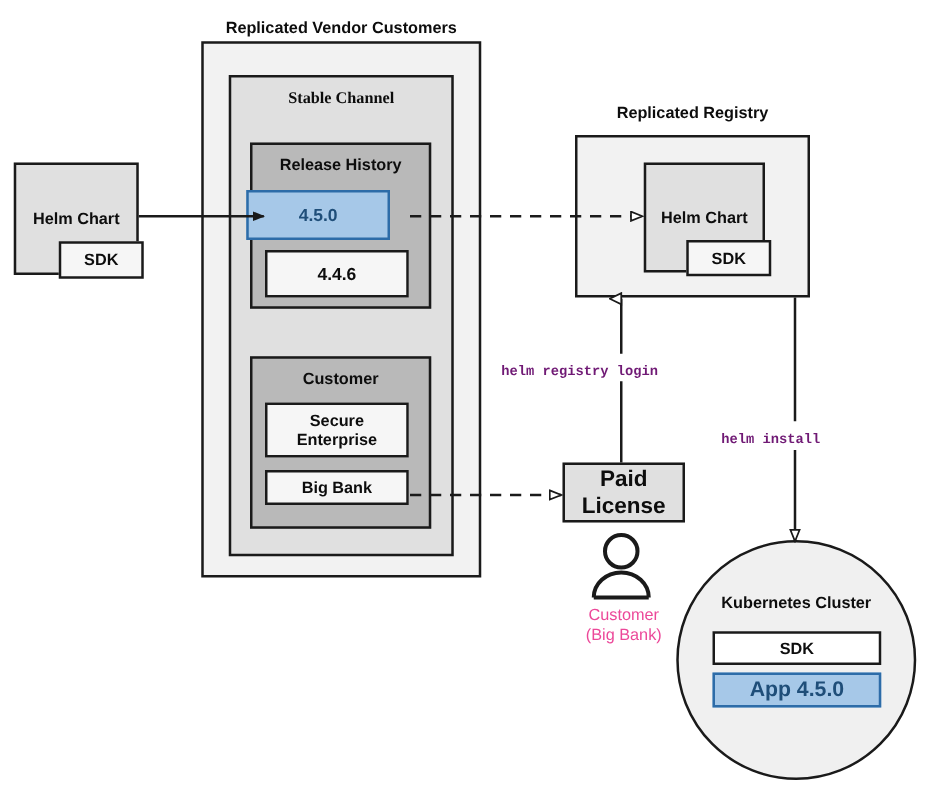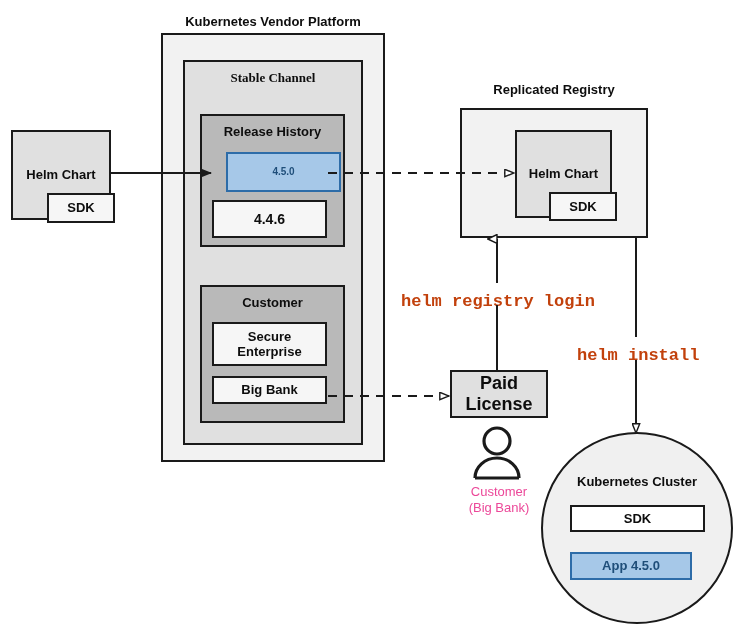--- a/index.html
+++ b/index.html
@@ -56,22 +56,22 @@
     left: 0;
     top: 0;
     width: 747px;
     height: 634px;
     pointer-events: none;
   }
   .mono {
     position: absolute;
     font-family: "Liberation Mono", "DejaVu Sans Mono", monospace;
     font-weight: bold;
-    font-size: 17px;
-    color: #c2410c;
+    font-size: 11px;
+    color: #701a75;
     white-space: nowrap;
     letter-spacing: 0px;
   }
   .caption {
     position: absolute;
     font-weight: normal;
     font-size: 13px;
     color: #ec4899;
     text-align: center;
     line-height: 1.25;
@@ -90,32 +90,32 @@
 
 <div id="canvas">
 
   <div class="box fill-light" style="left:11px; top:130px; width:100px; height:90px; font-size:13px;">
     <span>Helm Chart</span>
   </div>
   <div class="box fill-white" style="left:47px; top:193px; width:68px; height:30px; font-size:13px;">
     <span>SDK</span>
   </div>
 
-  <div class="title-label" style="left:161px; top:14px; width:224px; font-size:13px;">Kubernetes Vendor Platform</div>
+  <div class="title-label" style="left:161px; top:14px; width:224px; font-size:13px;">Replicated Vendor Customers</div>
 
   <div class="box fill-lightest" style="left:161px; top:33px; width:224px; height:429px; display:block;"></div>
 
   <div class="box fill-light" style="left:183px; top:60px; width:180px; height:385px; display:block;">
     <div class="label-top" style="font-size:13px;font-family:Liberation Serif, serif;">Stable Channel</div>
   </div>
 
   <div class="box fill-dark" style="left:200px; top:114px; width:145px; height:133px; display:block;">
     <div class="label-top" style="font-size:13px;">Release History</div>
   </div>
-  <div class="box fill-blue" style="left:226px; top:152px; width:115px; height:40px; font-size:10px;">
+  <div class="box fill-blue" style="left:197px; top:152px; width:115px; height:40px; font-size:14px;">
     <span>4.5.0</span>
   </div>
   <div class="box fill-white" style="left:212px; top:200px; width:115px; height:38px; font-size:14px;">
     <span>4.4.6</span>
   </div>
 
   <div class="box fill-dark" style="left:200px; top:285px; width:145px; height:138px; display:block;">
     <div class="label-top" style="font-size:13px;">Customer</div>
   </div>
   <div class="box fill-white" style="left:212px; top:322px; width:115px; height:44px; font-size:13px;">
@@ -146,21 +146,21 @@
 (Big Bank)</div>
 
   <div class="mono" style="left:401px; top:292px;">helm registry login</div>
   <div class="mono" style="left:577px; top:346px;">helm install</div>
 
   <div class="circle" style="left:541px; top:432px; width:192px; height:192px;"></div>
   <div class="title-label" style="left:557px; top:474px; width:160px; font-size:13px;">Kubernetes Cluster</div>
   <div class="box fill-white" style="left:570px; top:505px; width:135px; height:27px; font-size:13px; background:#ffffff;">
     <span>SDK</span>
   </div>
-  <div class="box fill-blue" style="left:570px; top:538px; width:122px; height:28px; font-size:13px;margin-top:14px;">
+  <div class="box fill-blue" style="left:570px; top:538px; width:135px; height:28px; font-size:17px;">
     <span>App 4.5.0</span>
   </div>
 
   <svg class="overlay" viewBox="0 0 747 634" xmlns="http://www.w3.org/2000/svg">
     <defs>
       <marker id="arrow-solid" markerWidth="10" markerHeight="8" refX="9" refY="4" orient="auto" markerUnits="userSpaceOnUse">
         <path d="M0,0 L10,4 L0,8 z" fill="#1a1a1a"></path>
       </marker>
       <marker id="arrow-open" markerWidth="11" markerHeight="9" refX="10" refY="4.5" orient="auto" markerUnits="userSpaceOnUse">
         <path d="M0.8,0.8 L10,4.5 L0.8,8.2 z" fill="#ffffff" stroke="#1a1a1a" stroke-width="1.4"></path>

